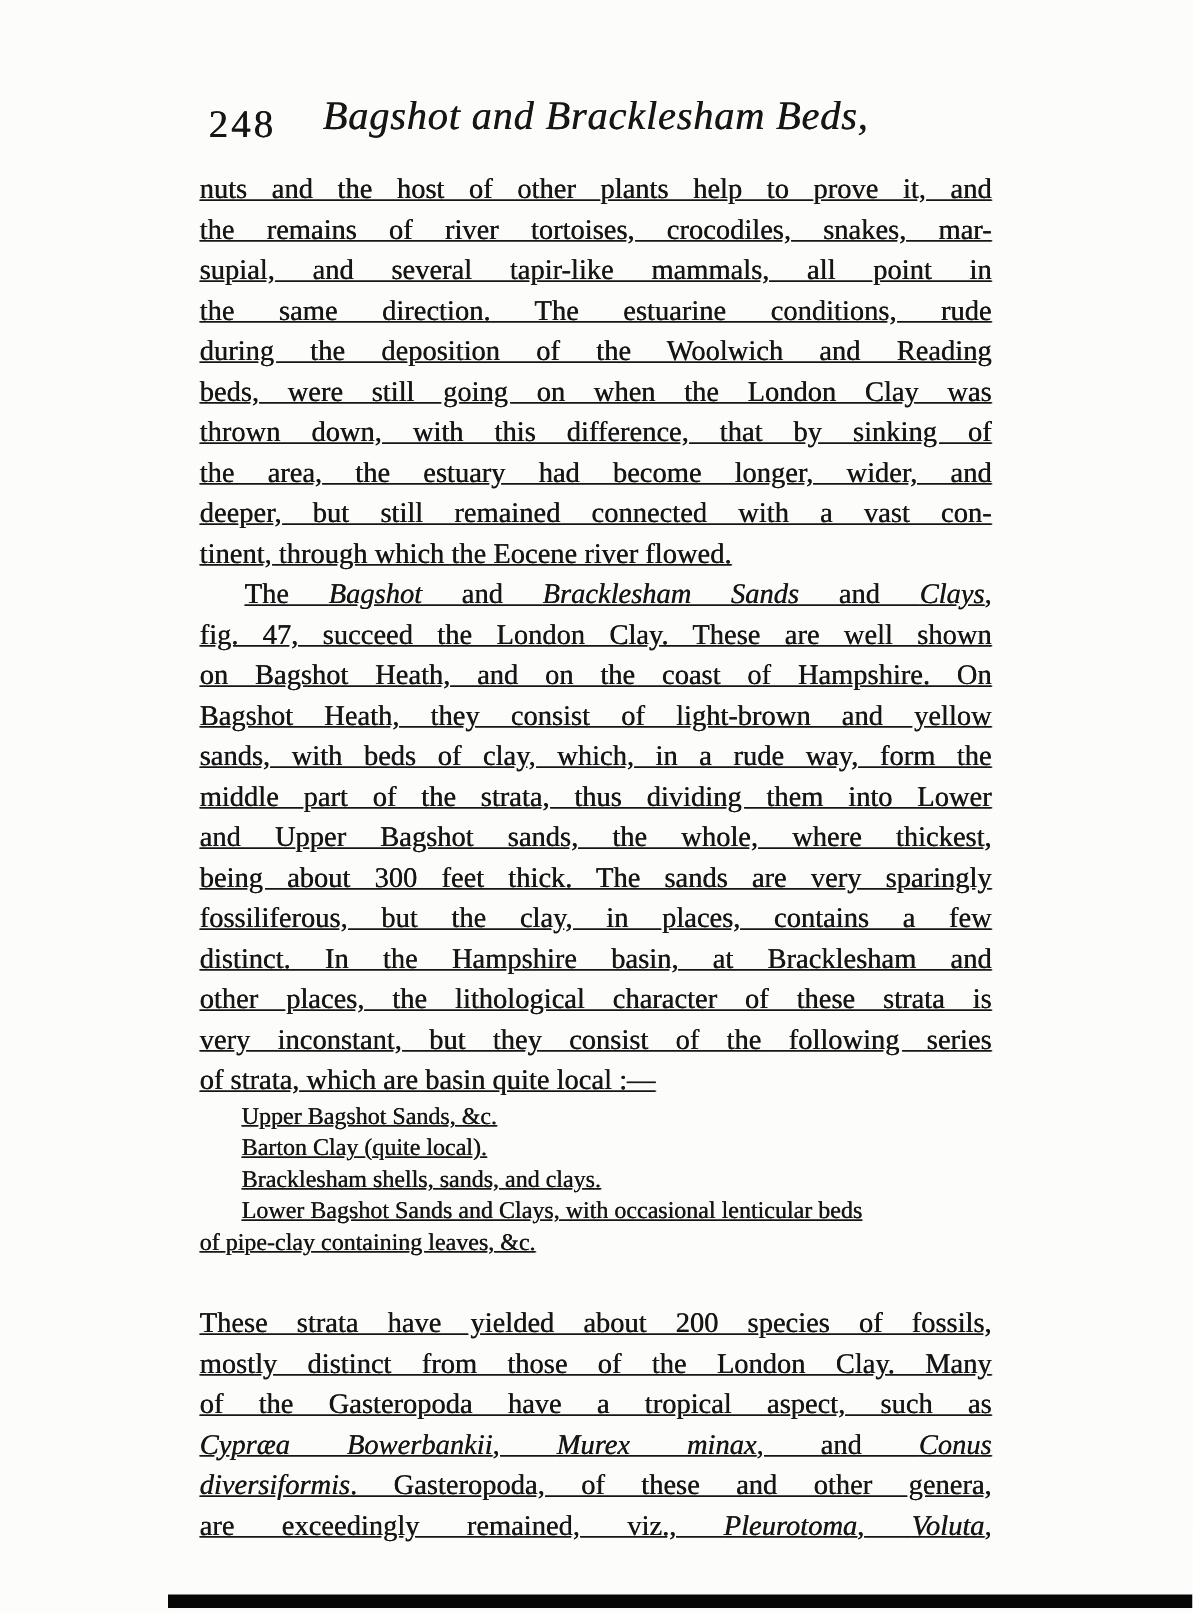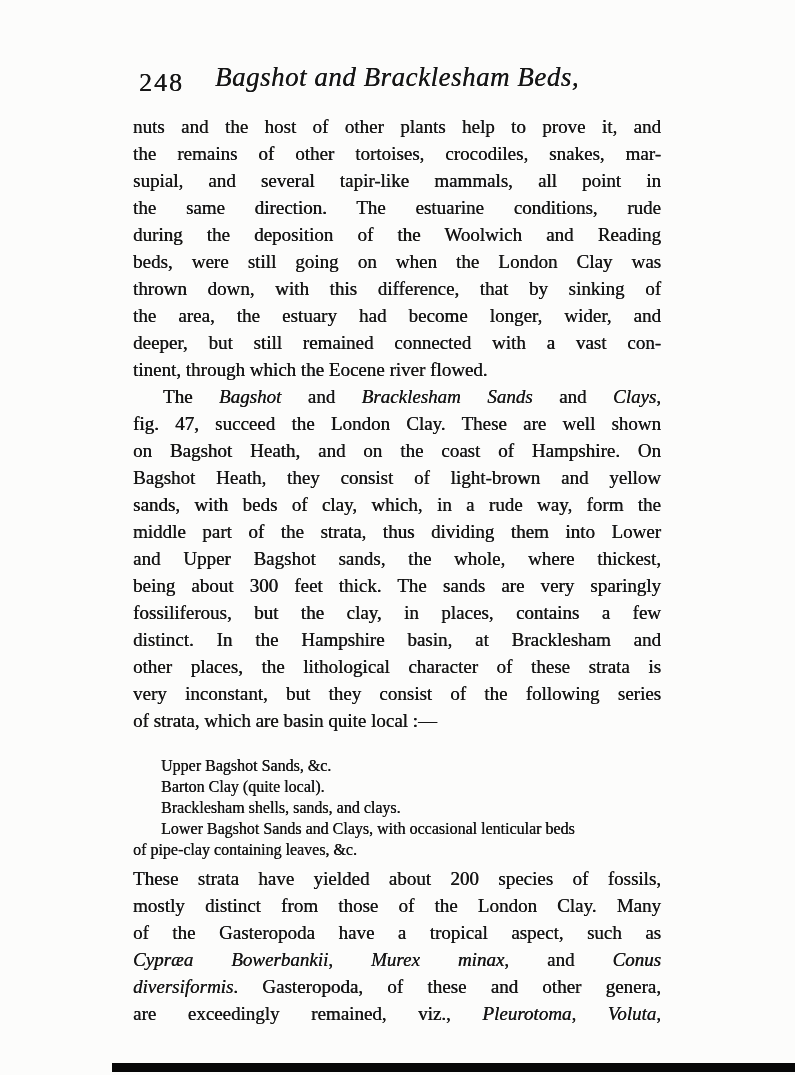--- a/index.html
+++ b/index.html
@@ -27,61 +27,61 @@
   }
   .title {
     display: inline-block;
     font-style: italic;
     font-size: 27px;
     letter-spacing: 0.5px;
     text-shadow: 0.3px 0 0 currentColor;
   }
   .body {
     position: absolute;
-    left: 133px; top: 113px; width: 528px;
+    left: 133px; top: 113px; width: 528px; text-decoration: underline;
   }
   .line {
     height: 27px; line-height: 27px;
     font-size: 19px;
     text-align: justify;
     text-align-last: justify;
     white-space: nowrap;
     text-shadow: 0.3px 0 0 currentColor;
   }
   .line.no-j {
     text-align: left;
     text-align-last: left;
   }
-  .block.list { margin-top: 21px; }
+  .block.list { margin-top: 0; }
   .block.list .line {
     height: 21px; line-height: 21px;
     font-size: 16px;
     text-align: left; text-align-last: left;
   }
-  .block.paragraph-after-list { margin-top: 5px; }
+  .block.paragraph-after-list { margin-top: 30px; }
   .it { font-style: italic; }
   .bottom-bar {
     position: absolute;
     left: 112px; top: 1063px;
     width: 683px; height: 9px;
     background: #070707;
   }
 </style>
 </head>
 <body>
 
 <div class="scan">
   <div class="header">
     <span class="pagenum">248</span>
     <span class="title">Bagshot and Bracklesham Beds,</span>
   </div>
   <div class="body" id="page-body">
       <div class="block paragraph">
         <div class="line"><span>nuts and the host of other plants help to prove it, and</span></div>
-        <div class="line"><span>the remains of other tortoises, crocodiles, snakes, mar-</span></div>
+        <div class="line"><span>the remains of river tortoises, crocodiles, snakes, mar-</span></div>
         <div class="line"><span>supial, and several tapir-like mammals, all point in</span></div>
         <div class="line"><span>the same direction. The estuarine conditions, rude</span></div>
         <div class="line"><span>during the deposition of the Woolwich and Reading</span></div>
         <div class="line"><span>beds, were still going on when the London Clay was</span></div>
         <div class="line"><span>thrown down, with this difference, that by sinking of</span></div>
         <div class="line"><span>the area, the estuary had become longer, wider, and</span></div>
         <div class="line"><span>deeper, but still remained connected with a vast con-</span></div>
         <div class="line no-j"><span>tinent, through which the Eocene river flowed.</span></div>
       </div>
       <div class="block paragraph">

